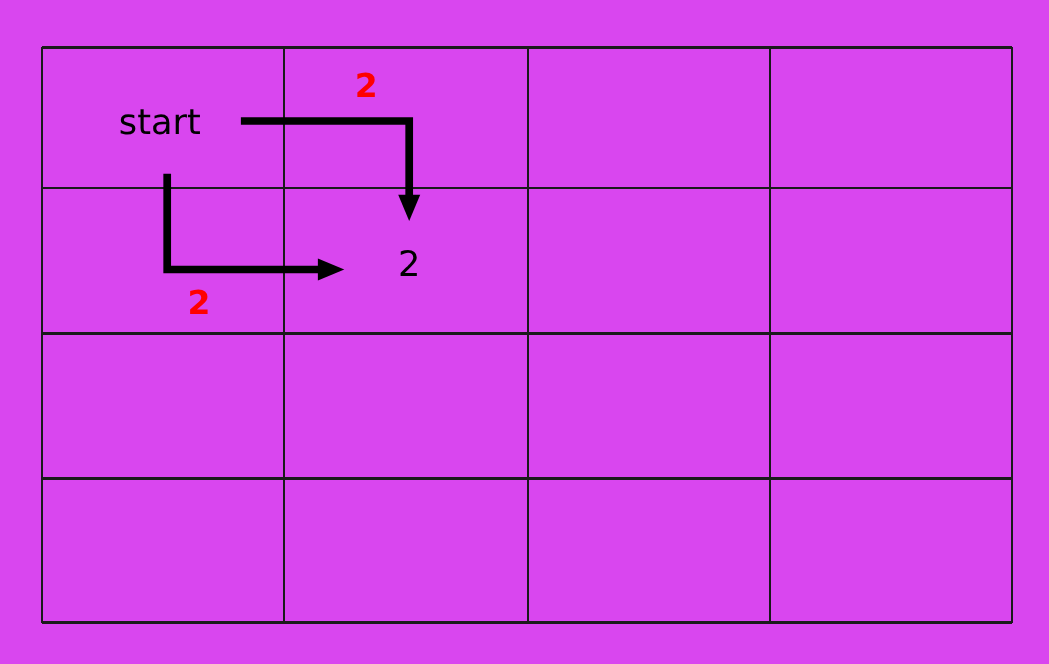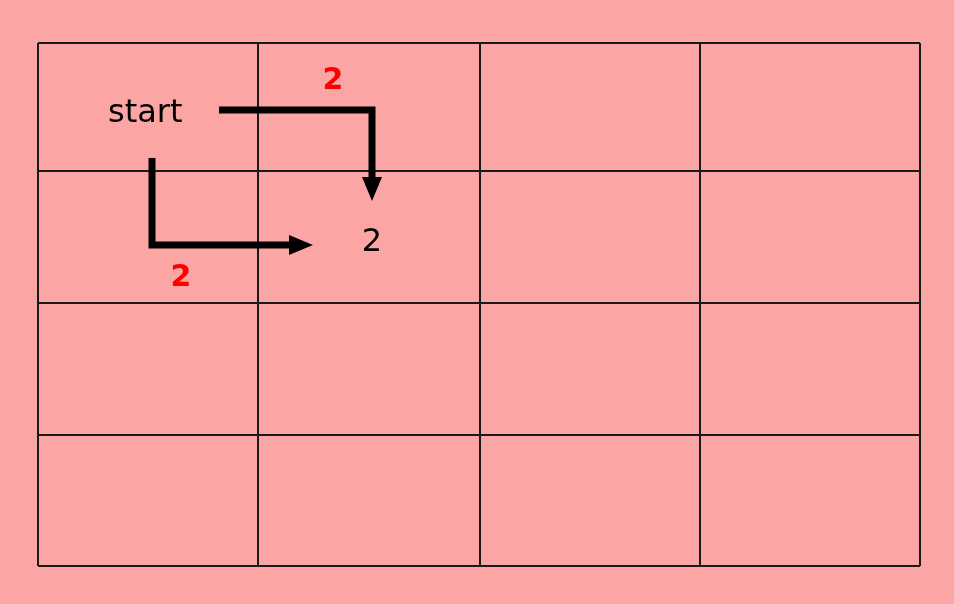--- a/index.html
+++ b/index.html
@@ -4,21 +4,21 @@
 <style>
   html, body {
     margin: 0;
     padding: 0;
     background: #ffffff;
   }
   #canvas {
     position: relative;
     width: 954px;
     height: 604px;
-    background: #fca5a5;
+    background: #d946ef;
     overflow: hidden;
     font-family: "DejaVu Sans", sans-serif;
   }
   #diagram-svg {
     position: absolute;
     left: 0;
     top: 0;
     width: 954px;
     height: 604px;
   }

